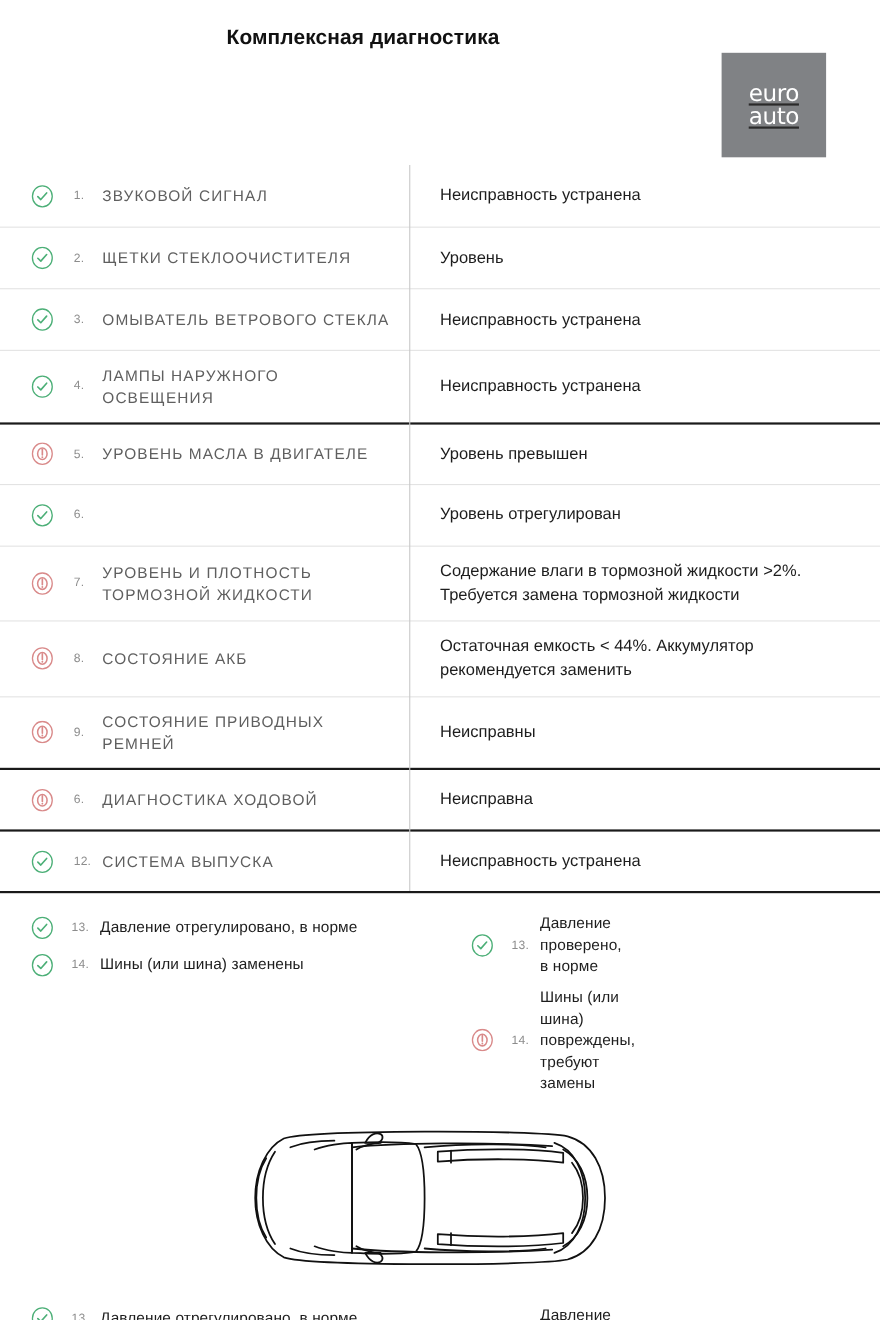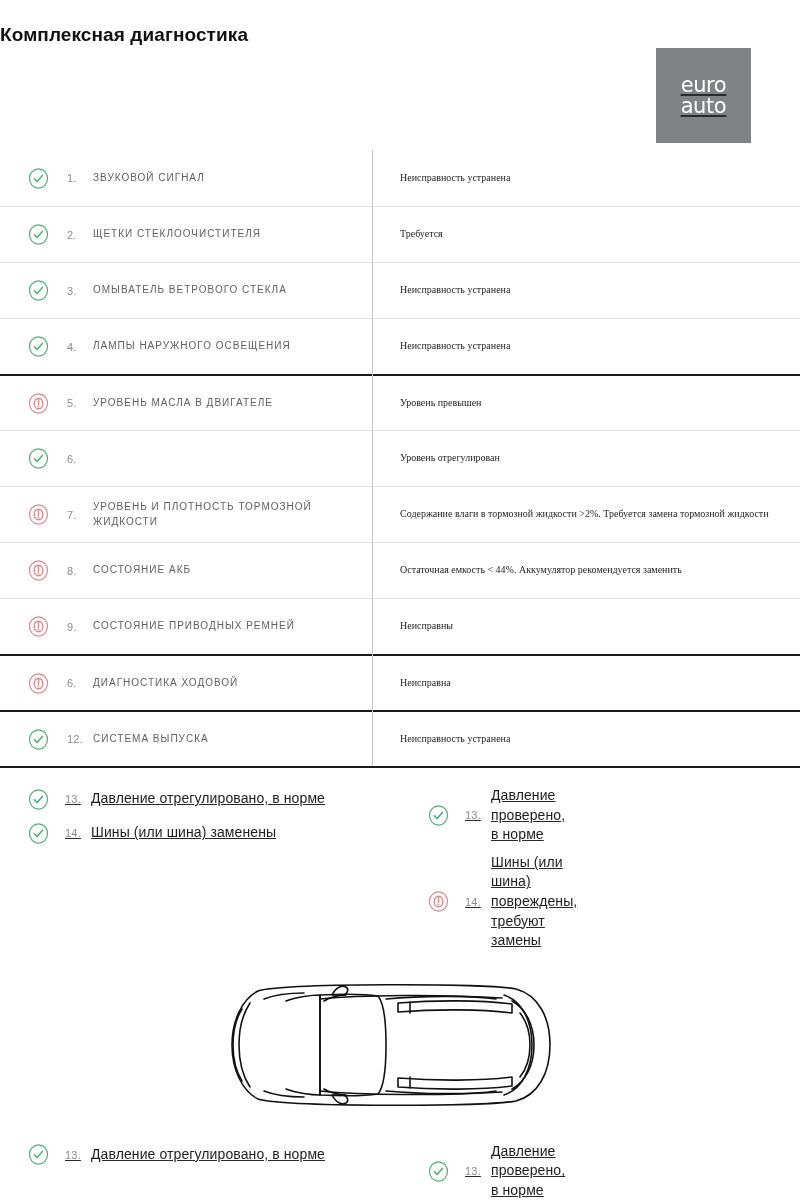--- a/index.html
+++ b/index.html
@@ -21,20 +21,21 @@
   
   .header {
     position: relative;
     height: 150px;
   }
   .page-title {
     position: absolute;
     left: 0;
     right: 0;
     top: 24px;
+    text-align: center;
     font-size: 19px;
     font-weight: bold;
     letter-spacing: 0.1px;
     color: #111111;
     padding-right: 140px;
   }
   .brand-logo {
     position: absolute;
     left: 656px;
     top: 48px;
@@ -89,55 +90,53 @@
   .row-left {
     width: 372px;
     display: flex;
     align-items: center;
     padding: 12px 14px 12px 28px;
     flex: 0 0 372px;
   }
   .row-right {
     flex: 1 1 auto;
     padding: 12px 16px 12px 28px;
-    font-size: 10px;
+    font-size: 15px;
     line-height: 1.45;
     color: #1d1d1d;
-    font-family: Liberation Serif, serif;
   }
 
   .status-icon {
     flex: 0 0 auto;
     width: 21px;
     height: 21px;
     margin-right: 18px;
     display: block;
   }
   .row-number {
     flex: 0 0 auto;
     width: 26px;
     font-size: 11px;
     color: #8c8c8c;
     letter-spacing: 0.2px;
   }
   .row-label {
-    font-size: 10px;
+    font-size: 14px;
     letter-spacing: 1.0px;
     color: #5f5f5f;
     text-transform: uppercase;
     line-height: 1.45;
   }
 
   
   .tire-block {
     position: relative;
     display: flex;
     width: 800px;
     padding: 14px 0 8px 0;
-    text-decoration: underline;
   }
   .tire-block.top { border-top: 2px solid #1a1a1a; }
   .tire-col {
     width: 400px;
     padding-left: 28px;
   }
   .tire-col.right { padding-left: 428px; width: 400px; margin-left: -400px; }
   .tire-item {
     display: flex;
     align-items: center;
@@ -194,21 +193,21 @@
       </div>
       <div class="check-row">
         <div class="row-left">
           <svg class="status-icon" viewBox="0 0 21 21">
             <ellipse cx="10.5" cy="10.5" rx="9" ry="9.6" fill="none" stroke="#4caf77" stroke-width="1.2"></ellipse>
             <path d="M6.4 10.8 L9.1 13.4 L14.4 7.4" fill="none" stroke="#4caf77" stroke-width="1.5" stroke-linecap="round" stroke-linejoin="round"></path>
           </svg>
           <span class="row-number">2.</span>
           <span class="row-label">ЩЕТКИ СТЕКЛООЧИСТИТЕЛЯ</span>
         </div>
-        <div class="row-right">Требуется</div>
+        <div class="row-right">Уровень</div>
       </div>
       <div class="check-row">
         <div class="row-left">
           <svg class="status-icon" viewBox="0 0 21 21">
             <ellipse cx="10.5" cy="10.5" rx="9" ry="9.6" fill="none" stroke="#4caf77" stroke-width="1.2"></ellipse>
             <path d="M6.4 10.8 L9.1 13.4 L14.4 7.4" fill="none" stroke="#4caf77" stroke-width="1.5" stroke-linecap="round" stroke-linejoin="round"></path>
           </svg>
           <span class="row-number">3.</span>
           <span class="row-label">ОМЫВАТЕЛЬ ВЕТРОВОГО СТЕКЛА</span>
         </div>

